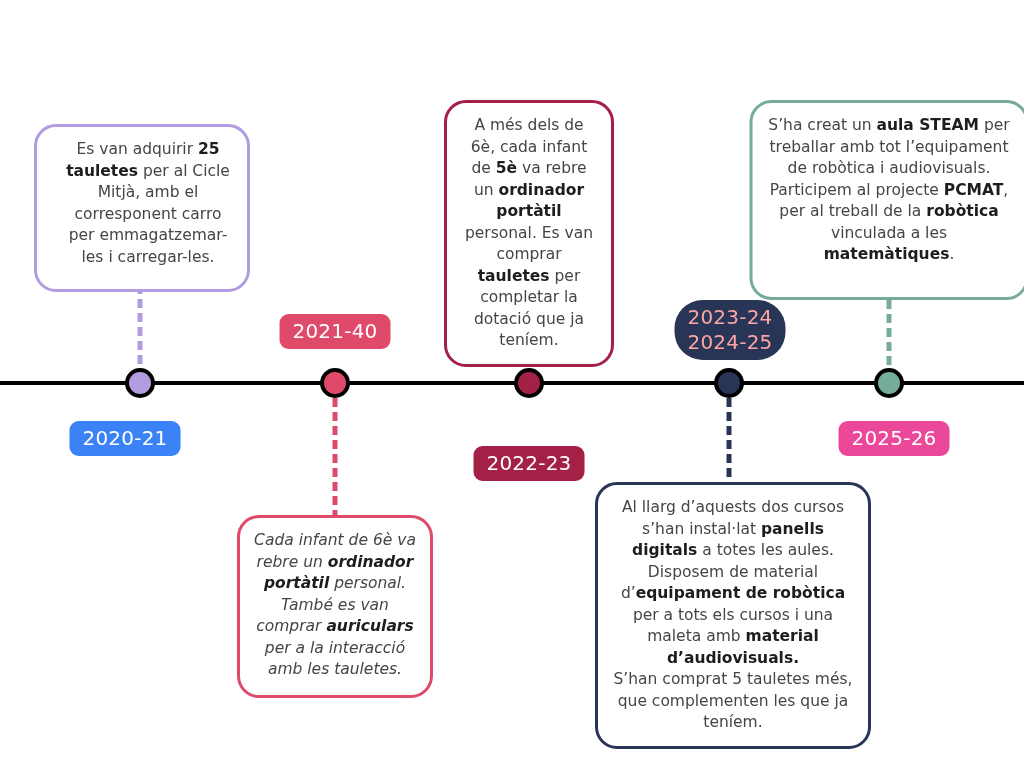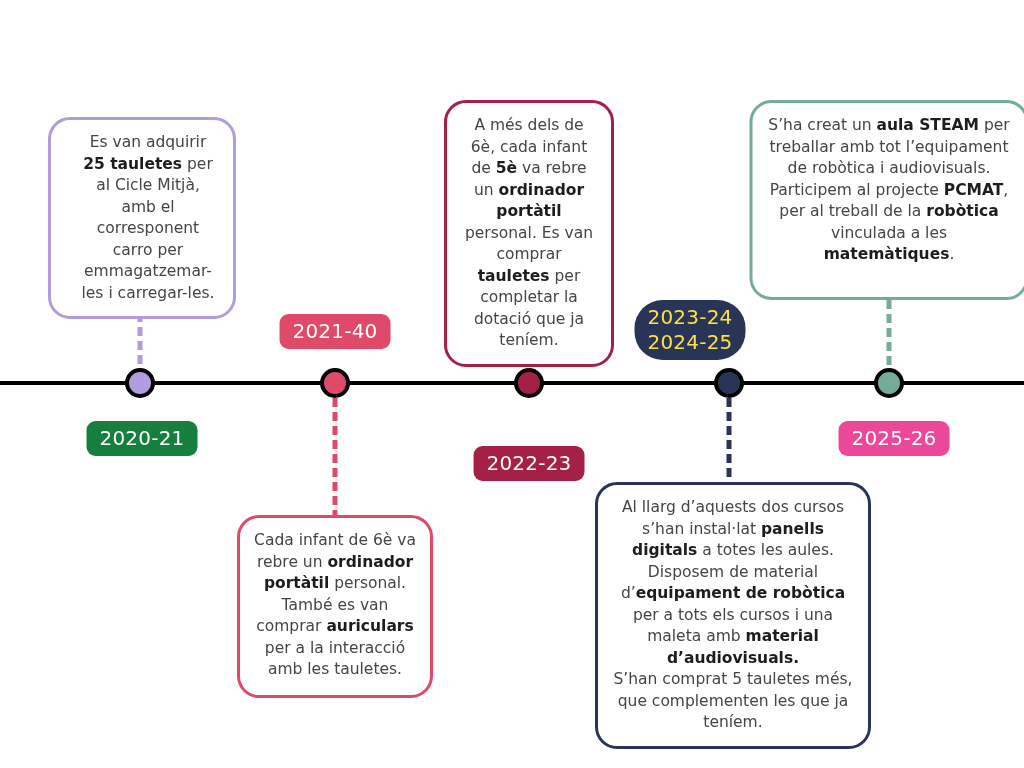--- a/index.html
+++ b/index.html
@@ -102,38 +102,38 @@
   <div id="dyn">
       <div class="connector" style="left: 140px; top: 285px; height: 83px;">
         <div class="dashseg" style="top: 0px; background: rgb(177, 156, 223); height: 9px;"></div>
         <div class="dashseg" style="top: 14px; background: rgb(177, 156, 223); height: 9px;"></div>
         <div class="dashseg" style="top: 28px; background: rgb(177, 156, 223); height: 9px;"></div>
         <div class="dashseg" style="top: 42px; background: rgb(177, 156, 223); height: 9px;"></div>
         <div class="dashseg" style="top: 56px; background: rgb(177, 156, 223); height: 9px;"></div>
         <div class="dashseg" style="top: 70px; background: rgb(177, 156, 223); height: 9px;"></div>
       </div>
       <div class="node" style="left: 140px; background: rgb(177, 156, 223);"></div>
-      <div class="year-badge" style="left: 142px; top: 421px; background: #15803d; color: rgb(255, 255, 255); text-align: center;">2020-21</div>
-      <div class="bubble" style="left: 142px; top: 117px; width: 188px; min-height: 168px; border-color: rgb(177, 156, 223); padding-left: 26px;">
+      <div class="year-badge" style="left: 125px; top: 421px; background: #3b82f6; color: rgb(255, 255, 255); text-align: center;">2020-21</div>
+      <div class="bubble" style="left: 142px; top: 124px; width: 216px; min-height: 168px; border-color: rgb(177, 156, 223); padding-left: 26px;">
         <p>Es van adquirir <b>25 tauletes</b> per al Cicle Mitjà, amb el corresponent carro per emmagatzemar-les i carregar-les.</p>
       </div>
       <div class="connector" style="left: 335px; top: 398px; height: 117px;">
         <div class="dashseg" style="top: 0px; background: rgb(224, 74, 106); height: 9px;"></div>
         <div class="dashseg" style="top: 14px; background: rgb(224, 74, 106); height: 9px;"></div>
         <div class="dashseg" style="top: 28px; background: rgb(224, 74, 106); height: 9px;"></div>
         <div class="dashseg" style="top: 42px; background: rgb(224, 74, 106); height: 9px;"></div>
         <div class="dashseg" style="top: 56px; background: rgb(224, 74, 106); height: 9px;"></div>
         <div class="dashseg" style="top: 70px; background: rgb(224, 74, 106); height: 9px;"></div>
         <div class="dashseg" style="top: 84px; background: rgb(224, 74, 106); height: 9px;"></div>
         <div class="dashseg" style="top: 98px; background: rgb(224, 74, 106); height: 9px;"></div>
         <div class="dashseg" style="top: 112px; background: rgb(224, 74, 106); height: 5px;"></div>
       </div>
       <div class="node" style="left: 335px; background: rgb(224, 74, 106);"></div>
       <div class="year-badge" style="left: 335px; top: 314px; background: rgb(224, 74, 106); color: rgb(255, 255, 255);">2021-40</div>
-      <div class="bubble" style="left: 335px; top: 515px; width: 196px; min-height: 183px; border-color: rgb(224, 74, 106);">
+      <div class="bubble" style="left: 335px; top: 515px; width: 196px; min-height: 183px; border-color: rgb(224, 74, 106); font-style: italic;">
         <p>Cada infant de 6è va rebre un <b>ordinador portàtil</b> personal. També es van comprar <b>auriculars</b> per a la interacció amb les tauletes.</p>
       </div>
       <div class="connector" style="left: 529px; top: 284px; height: 84px;">
         <div class="dashseg" style="top: 0px; background: rgb(165, 32, 70); height: 9px;"></div>
         <div class="dashseg" style="top: 14px; background: rgb(165, 32, 70); height: 9px;"></div>
         <div class="dashseg" style="top: 28px; background: rgb(165, 32, 70); height: 9px;"></div>
         <div class="dashseg" style="top: 42px; background: rgb(165, 32, 70); height: 9px;"></div>
         <div class="dashseg" style="top: 56px; background: rgb(165, 32, 70); height: 9px;"></div>
         <div class="dashseg" style="top: 70px; background: rgb(165, 32, 70); height: 9px;"></div>
       </div>
@@ -144,21 +144,21 @@
       </div>
       <div class="connector" style="left: 729px; top: 398px; height: 84px;">
         <div class="dashseg" style="top: 0px; background: rgb(41, 53, 86); height: 9px;"></div>
         <div class="dashseg" style="top: 14px; background: rgb(41, 53, 86); height: 9px;"></div>
         <div class="dashseg" style="top: 28px; background: rgb(41, 53, 86); height: 9px;"></div>
         <div class="dashseg" style="top: 42px; background: rgb(41, 53, 86); height: 9px;"></div>
         <div class="dashseg" style="top: 56px; background: rgb(41, 53, 86); height: 9px;"></div>
         <div class="dashseg" style="top: 70px; background: rgb(41, 53, 86); height: 9px;"></div>
       </div>
       <div class="node" style="left: 729px; background: rgb(41, 53, 86);"></div>
-      <div class="year-badge" style="left: 690px; top: 300px; background: rgb(41, 53, 86); color: #fde047; border-radius: 28px;">2023-24
+      <div class="year-badge" style="left: 730px; top: 300px; background: rgb(41, 53, 86); color: #fca5a5; border-radius: 28px;">2023-24
 2024-25</div>
       <div class="bubble" style="left: 733px; top: 482px; width: 276px; min-height: 248px; border-color: rgb(41, 53, 86);">
         <p>Al llarg d’aquests dos cursos s’han instal·lat <b>panells digitals</b> a totes les aules. Disposem de material d’<b>equipament de robòtica</b> per a tots els cursos i una maleta amb <b>material d’audiovisuals.</b><br>S’han comprat 5 tauletes més, que complementen les que ja teníem.</p>
       </div>
       <div class="connector" style="left: 889px; top: 300px; height: 68px;">
         <div class="dashseg" style="top: 0px; background: rgb(116, 171, 155); height: 9px;"></div>
         <div class="dashseg" style="top: 14px; background: rgb(116, 171, 155); height: 9px;"></div>
         <div class="dashseg" style="top: 28px; background: rgb(116, 171, 155); height: 9px;"></div>
         <div class="dashseg" style="top: 42px; background: rgb(116, 171, 155); height: 9px;"></div>
         <div class="dashseg" style="top: 56px; background: rgb(116, 171, 155); height: 9px;"></div>

